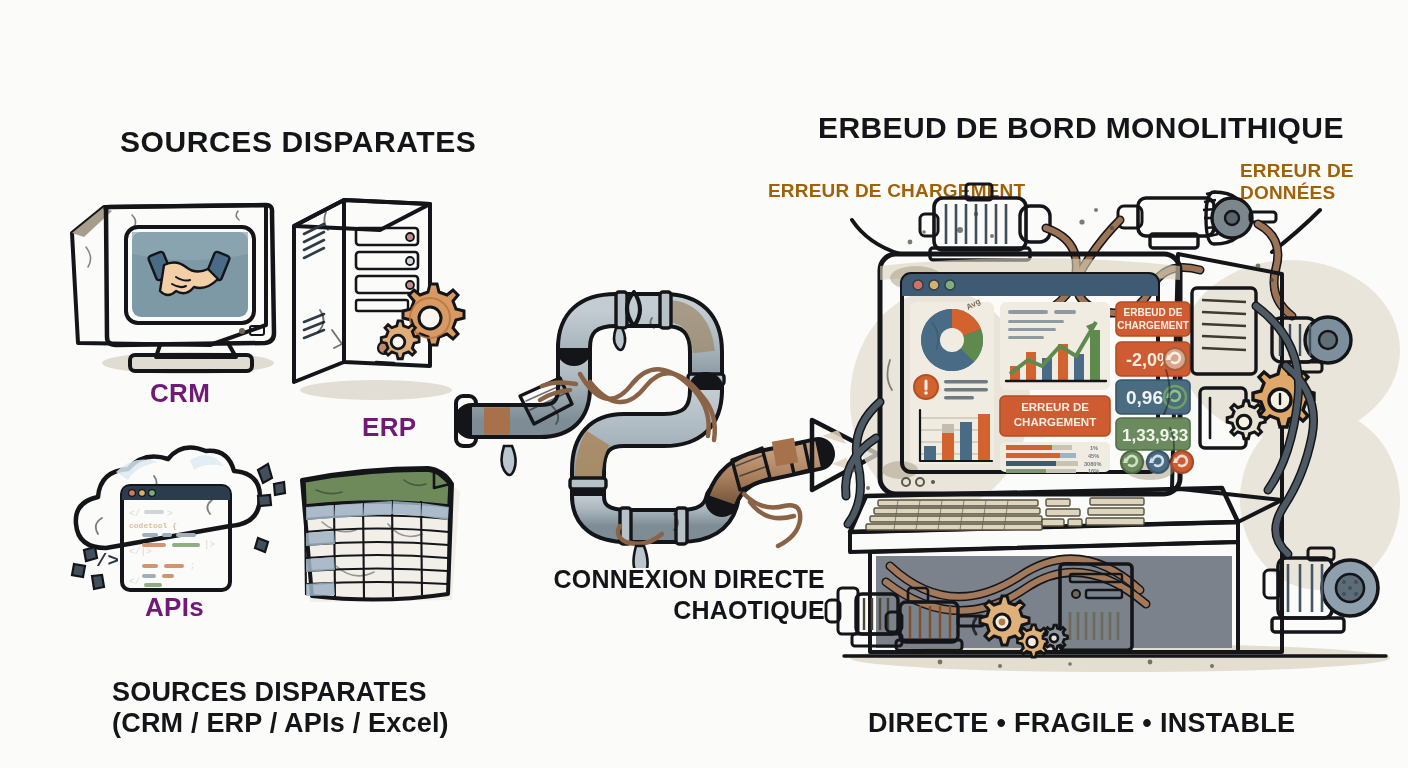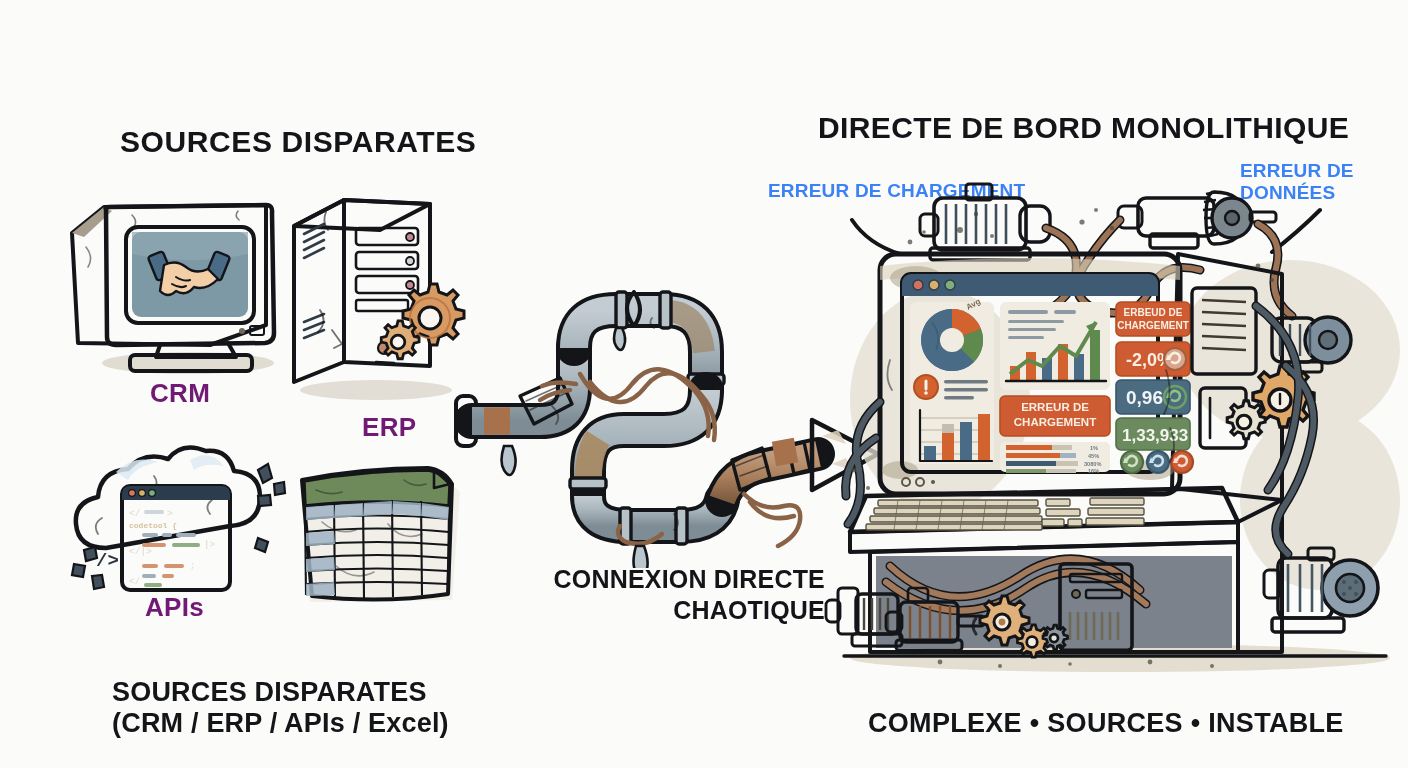--- a/index.html
+++ b/index.html
@@ -23,40 +23,40 @@
   #title-right{left:818px;top:111px;font-size:30px;letter-spacing:.4px;}
   #cap-left{left:112px;top:677px;font-size:27px;line-height:1.16;letter-spacing:.2px;}
   #cap-mid{left:535px;top:564px;font-size:25px;line-height:1.22;letter-spacing:.2px;text-align:right;width:290px;}
   #cap-right{left:868px;top:708px;font-size:27px;letter-spacing:.3px;}
 
   .lbl{font-weight:700;font-size:26px;color:#701a75;letter-spacing:.3px;}
   #lbl-crm{left:150px;top:378px;}
   #lbl-erp{left:362px;top:412px;}
   #lbl-apis{left:145px;top:592px;}
 
-  .ann{font-weight:700;font-size:19px;line-height:1.16;color:#3b82f6;letter-spacing:.2px;}
+  .ann{font-weight:700;font-size:19px;line-height:1.16;color:#a16207;letter-spacing:.2px;}
   #ann-load{left:768px;top:180px;}
   #ann-data{left:1240px;top:160px;}
 
   
   .ink{stroke:#141519;stroke-linecap:round;stroke-linejoin:round;fill:none;}
 </style>
 </head>
 <body>
 
 <div id="stage">
 
   <div class="abs hd" id="title-left">SOURCES DISPARATES</div>
-  <div class="abs hd" id="title-right">DIRECTE DE BORD MONOLITHIQUE</div>
+  <div class="abs hd" id="title-right">ERBEUD DE BORD MONOLITHIQUE</div>
 
   <div class="abs hd" id="cap-left">SOURCES DISPARATES
 (CRM / ERP / APIs / Excel)</div>
   <div class="abs hd" id="cap-mid">CONNEXION DIRECTE
 CHAOTIQUE</div>
-  <div class="abs hd" id="cap-right">COMPLEXE • SOURCES • INSTABLE</div>
+  <div class="abs hd" id="cap-right">DIRECTE • FRAGILE • INSTABLE</div>
 
   <div class="abs lbl" id="lbl-crm">CRM</div>
   <div class="abs lbl" id="lbl-erp">ERP</div>
   <div class="abs lbl" id="lbl-apis">APIs</div>
 
   <div class="abs ann" id="ann-load">ERREUR DE
 CHARGEMENT</div>
   <div class="abs ann" id="ann-data">ERREUR DE
 DONNÉES</div>
 

